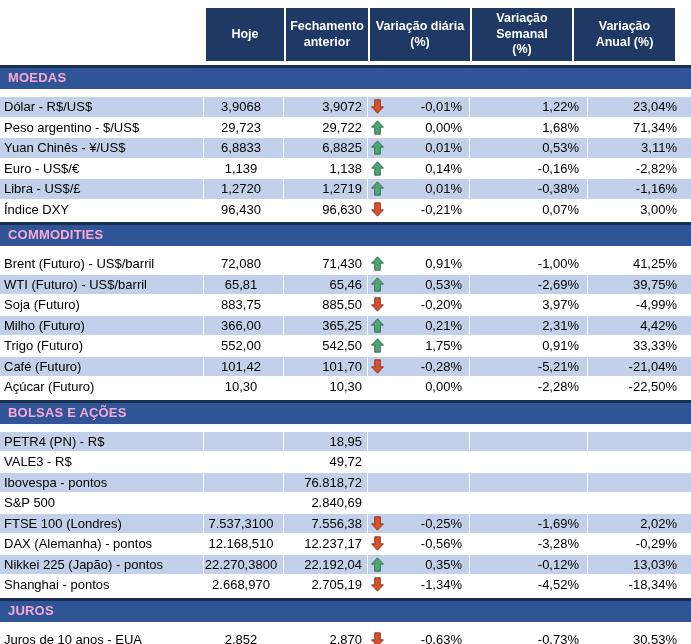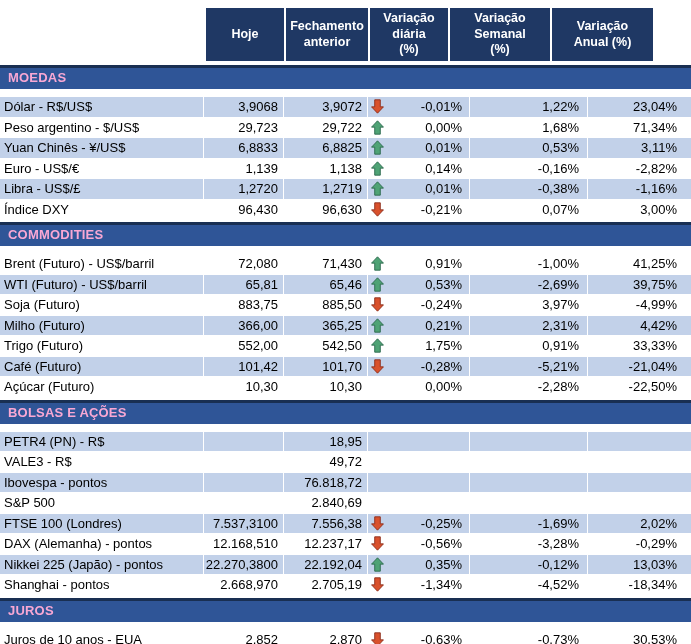--- a/index.html
+++ b/index.html
@@ -36,21 +36,21 @@
     display: flex;
     align-items: center;
     justify-content: center;
     text-align: center;
     border-left: 2px solid #ffffff;
     box-sizing: border-box;
   }
   .hl { white-space: pre-line; }
   .w-hoje { width: 80px; }
   .w-fech { width: 84px; }
-  .w-dia  { width: 80px; }
+  .w-dia  { width: 102px; }
   .w-sem  { width: 102px; }
   .w-anu  { width: 103px; }
 
   
   .secbar {
     height: 24px;
     box-sizing: border-box;
     border-top: 3px solid var(--section-border);
     background: var(--section-bg);
     color: #f9a8d4;
@@ -68,21 +68,21 @@
     box-sizing: border-box;
     border-right: 1px solid #ffffff;
     border-bottom: 1px solid #ffffff;
     line-height: 19.5px;
     overflow: hidden;
     white-space: nowrap;
     background: #ffffff;
   }
   .row.band > div { background: var(--band-bg); }
   .c-label { width: 204px; padding-left: 4px; }
-  .c-hoje  { width: 80px;  text-align: right; padding-right: 5px; }
+  .c-hoje  { width: 80px;  text-align: center; padding-right: 5px; }
   .c-fech  { width: 84px;  text-align: right; padding-right: 5px; }
   .c-dia   { width: 102px; display: flex; justify-content: space-between; align-items: center; padding: 0 7px 0 3px; }
   .c-sem   { width: 118px; text-align: right; padding-right: 8px; }
   .c-anu   { width: 103px; text-align: right; padding-right: 14px; border-right: none !important; }
   .trend { width: 13px; height: 15px; display: inline-flex; align-items: center; flex: 0 0 13px; }
   .trend svg { display: block; }
 
   
   .fonte { padding: 3px 0 4px 2px; font-size: 12.5px; line-height: 14px; }
   .fonte b { font-weight: bold; }
@@ -264,21 +264,21 @@
     <div class="c-label">Soja (Futuro)</div>
     <div class="c-hoje">883,75</div>
     <div class="c-fech">885,50</div>
     <div class="c-dia">
       <span class="trend">
 
         <svg class="arr-down" viewBox="0 0 14 16" width="13" height="15">
           <path d="M7 15.2 L0.6 8.4 L4 8.4 L4 0.8 L10 0.8 L10 8.4 L13.4 8.4 Z" fill="var(--arrow-down)" stroke="var(--arrow-down-stroke)" stroke-width="1" stroke-linejoin="round"></path>
         </svg>
       </span>
-      <span class="dia-val">-0,24%</span>
+      <span class="dia-val">-0,20%</span>
     </div>
     <div class="c-sem">3,97%</div>
     <div class="c-anu">-4,99%</div>
   </div>
 
   <div class="row band">
     <div class="c-label">Milho (Futuro)</div>
     <div class="c-hoje">366,00</div>
     <div class="c-fech">365,25</div>
     <div class="c-dia">

